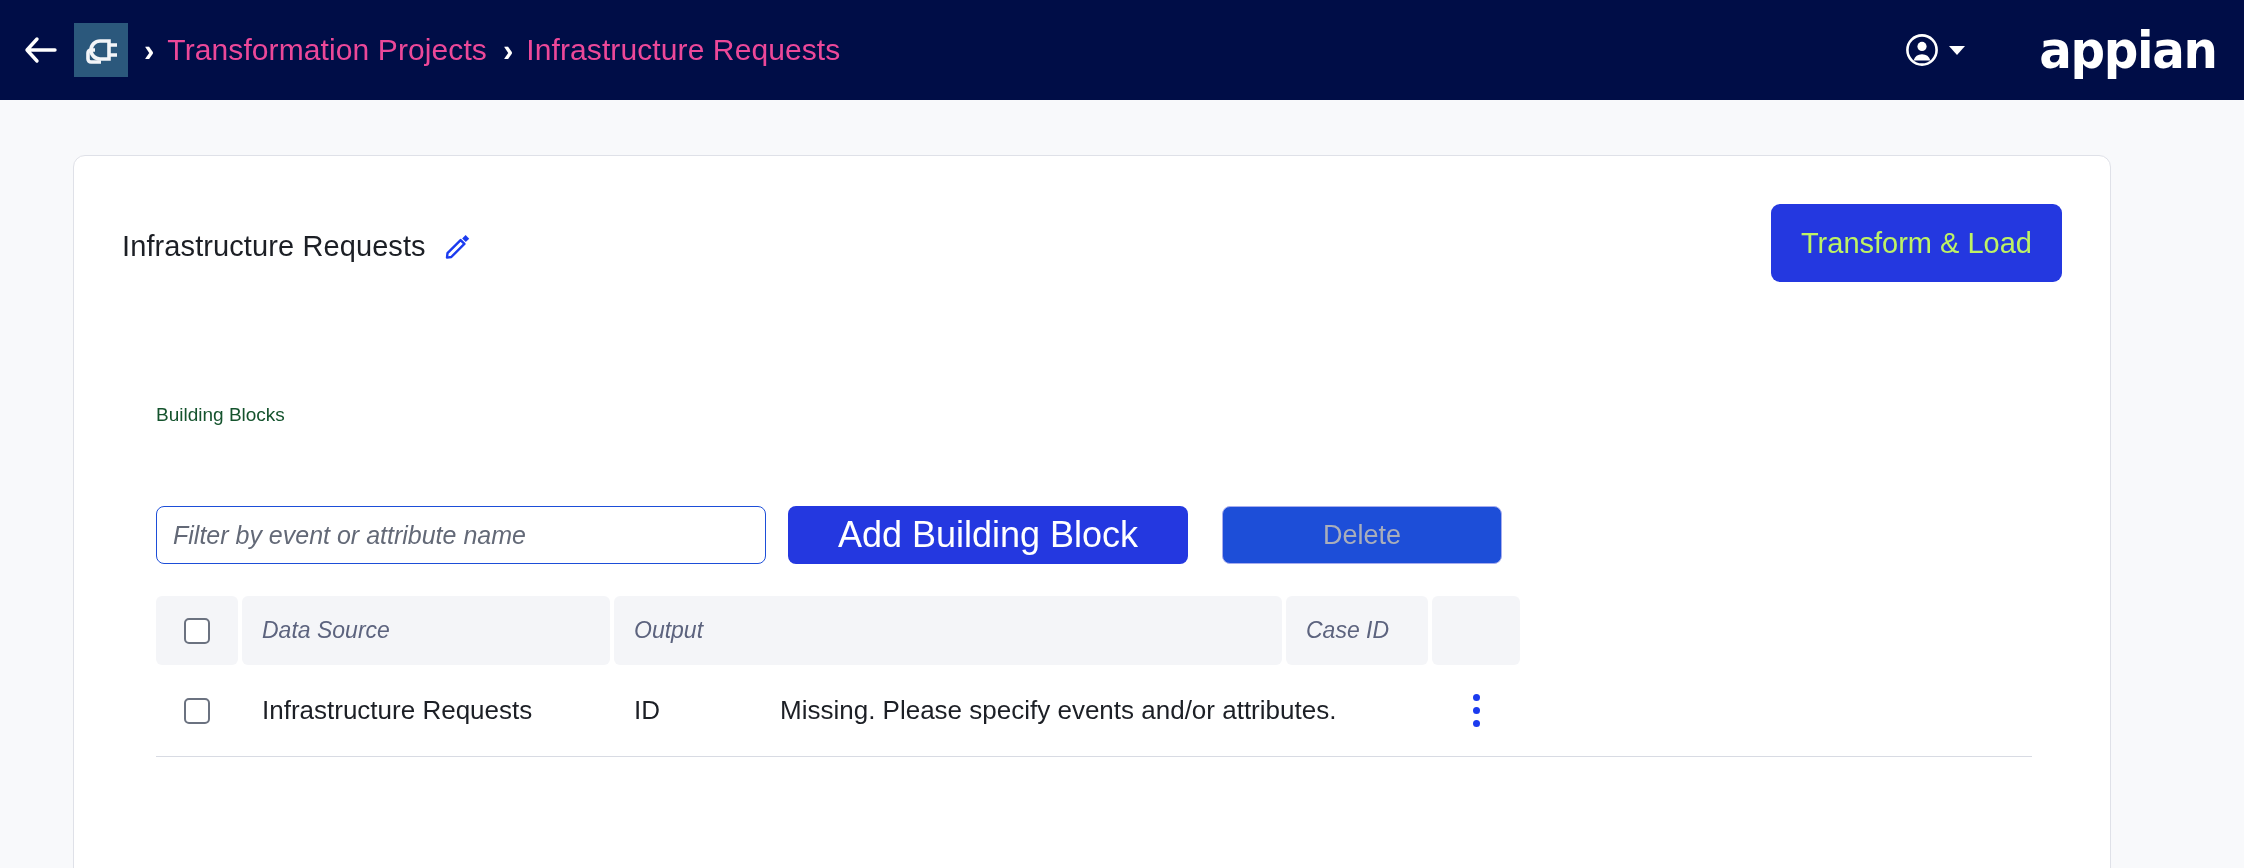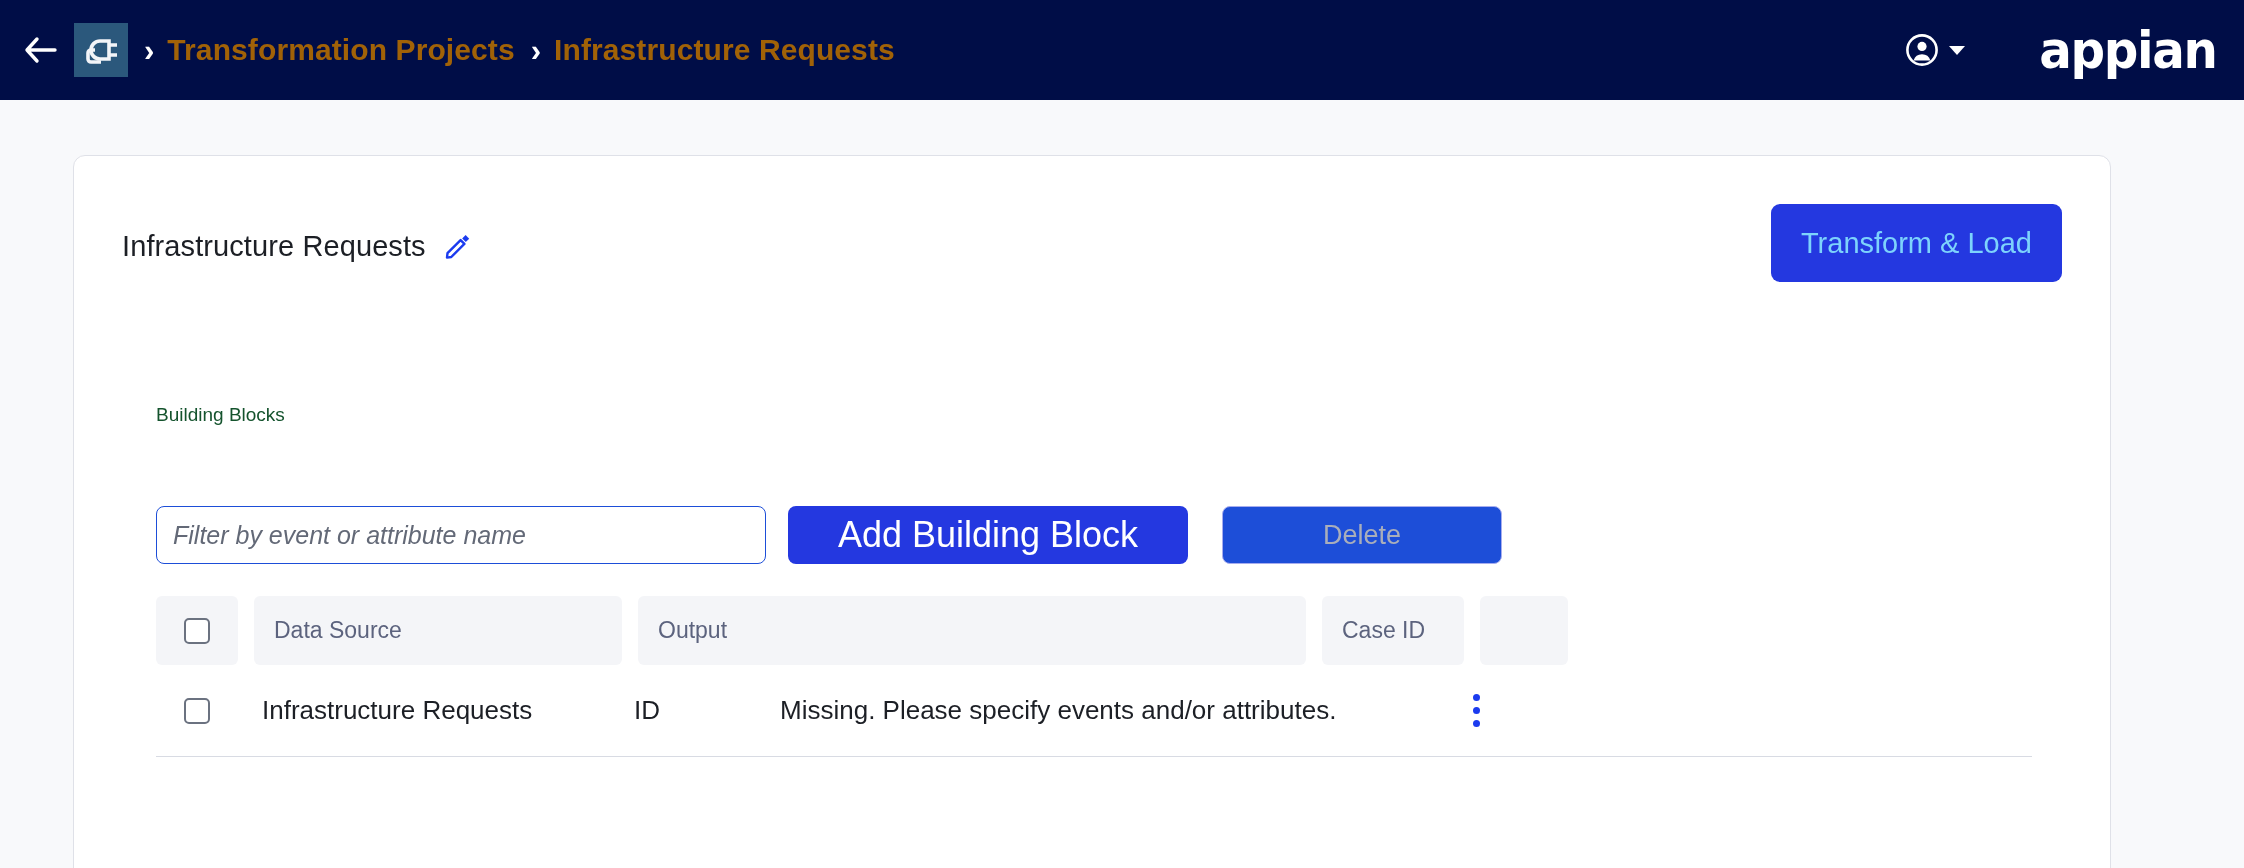--- a/index.html
+++ b/index.html
@@ -44,23 +44,23 @@
     color: #ffffff;
     font-size: 31px;
     font-weight: 700;
     margin: 0 13px 0 16px;
     line-height: 1;
     display: flex;
     align-items: center;
   }
 
   .crumb-link {
-    color: #a16207;
+    color: #ec4899;
     font-size: 30px;
-    font-weight: 700;
+    font-weight: 400;
     letter-spacing: .1px;
     white-space: nowrap;
     cursor: pointer;
   }
 
   .topbar-right {
     margin-left: auto;
     display: flex;
     align-items: center;
     gap: 21px;
@@ -136,21 +136,21 @@
 
   .edit-icon-btn {
     display: flex; align-items: center; justify-content: center;
     cursor: pointer;
     width: 30px; height: 30px;
   }
 
   .primary-btn {
     margin-left: auto;
     background: #2438E0;
-    color: #7dd3fc;
+    color: #bef264;
     border: none;
     border-radius: 9px;
     font-size: 29px;
     font-family: "Liberation Sans", sans-serif;
     padding: 0 30px;
     height: 78px;
     cursor: pointer;
     white-space: nowrap;
   }
 
@@ -221,22 +221,23 @@
   
   .table {
     position: absolute;
     top: 440px;
     left: 82px;
     width: 1876px;
   }
 
   .thead {
     display: flex;
-    gap: 16px;
+    gap: 4px;
     height: 69px;
+    font-style: italic;
   }
 
   .th {
     background: #F4F5F8;
     border-radius: 6px;
     display: flex;
     align-items: center;
     padding: 0 20px;
     font-size: 23px;
     color: #5C637E;

